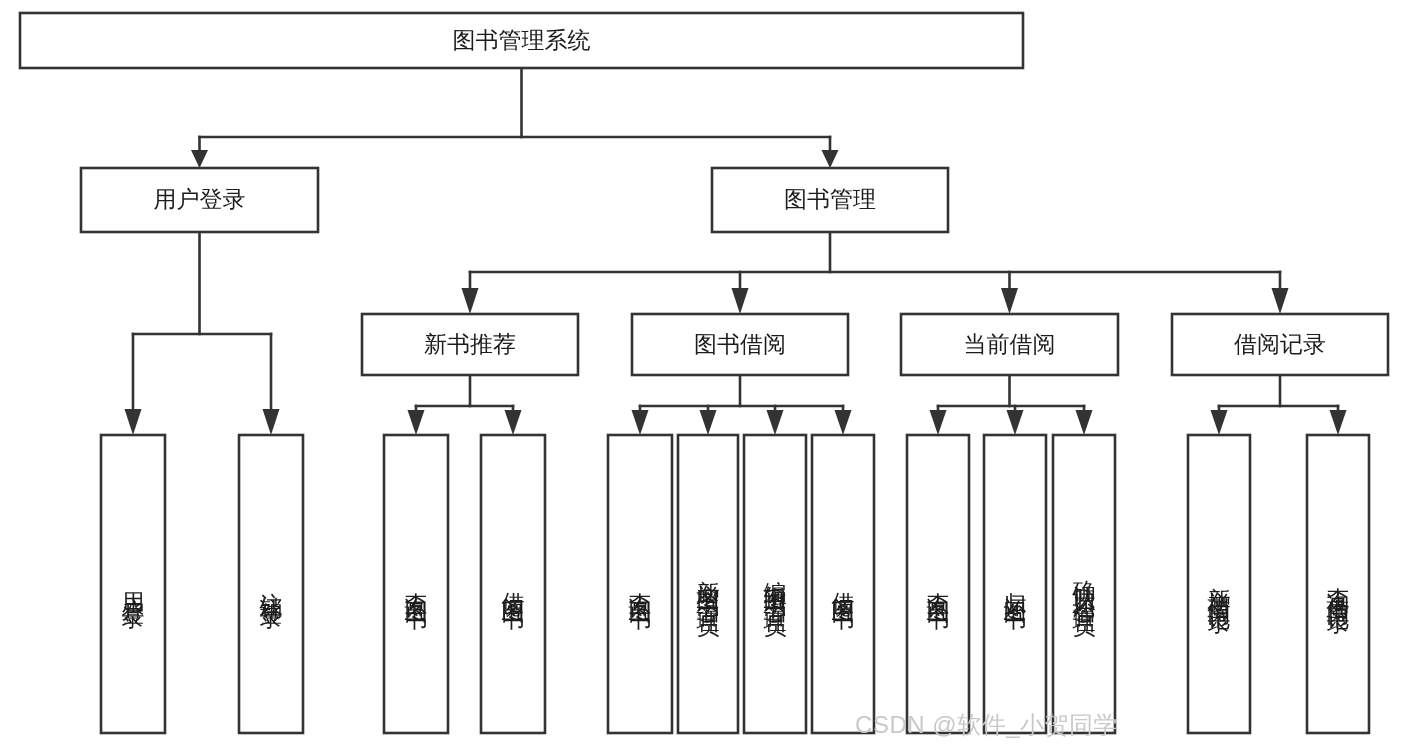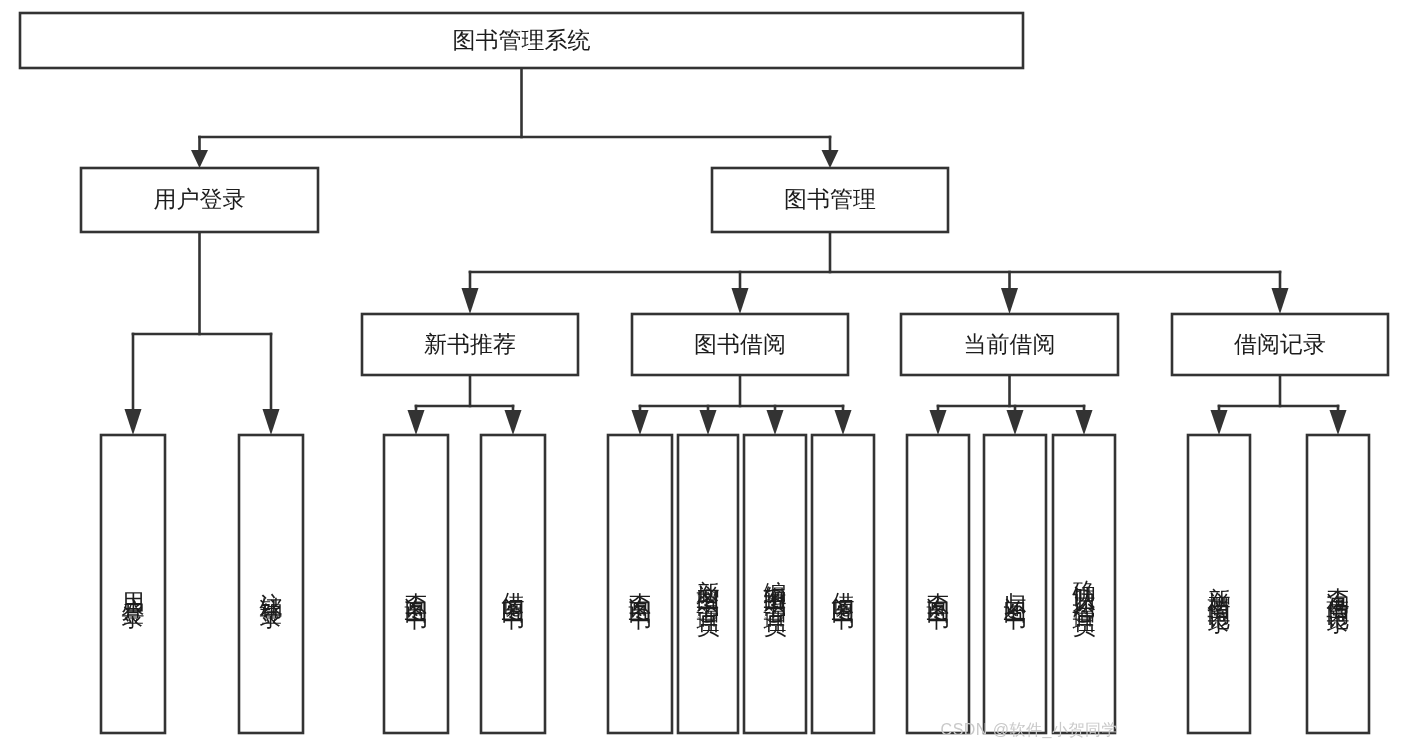--- a/index.html
+++ b/index.html
@@ -47,21 +47,21 @@
     font-size: 23px;
     fill: #1c1c1c;
     text-anchor: middle;
     dominant-baseline: middle;
   }
   .watermark-text {
     position: absolute;
     right: 8px;
     bottom: 6px;
     font-family: "Liberation Sans", "DejaVu Sans", sans-serif;
-    font-size: 16px;
+    font-size: 24px;
     color: #c9c9c9;
     white-space: nowrap;
     letter-spacing: 0.5px;
   }
 </style>
 </head>
 <body>
 
 <div id="diagram-root">
 

